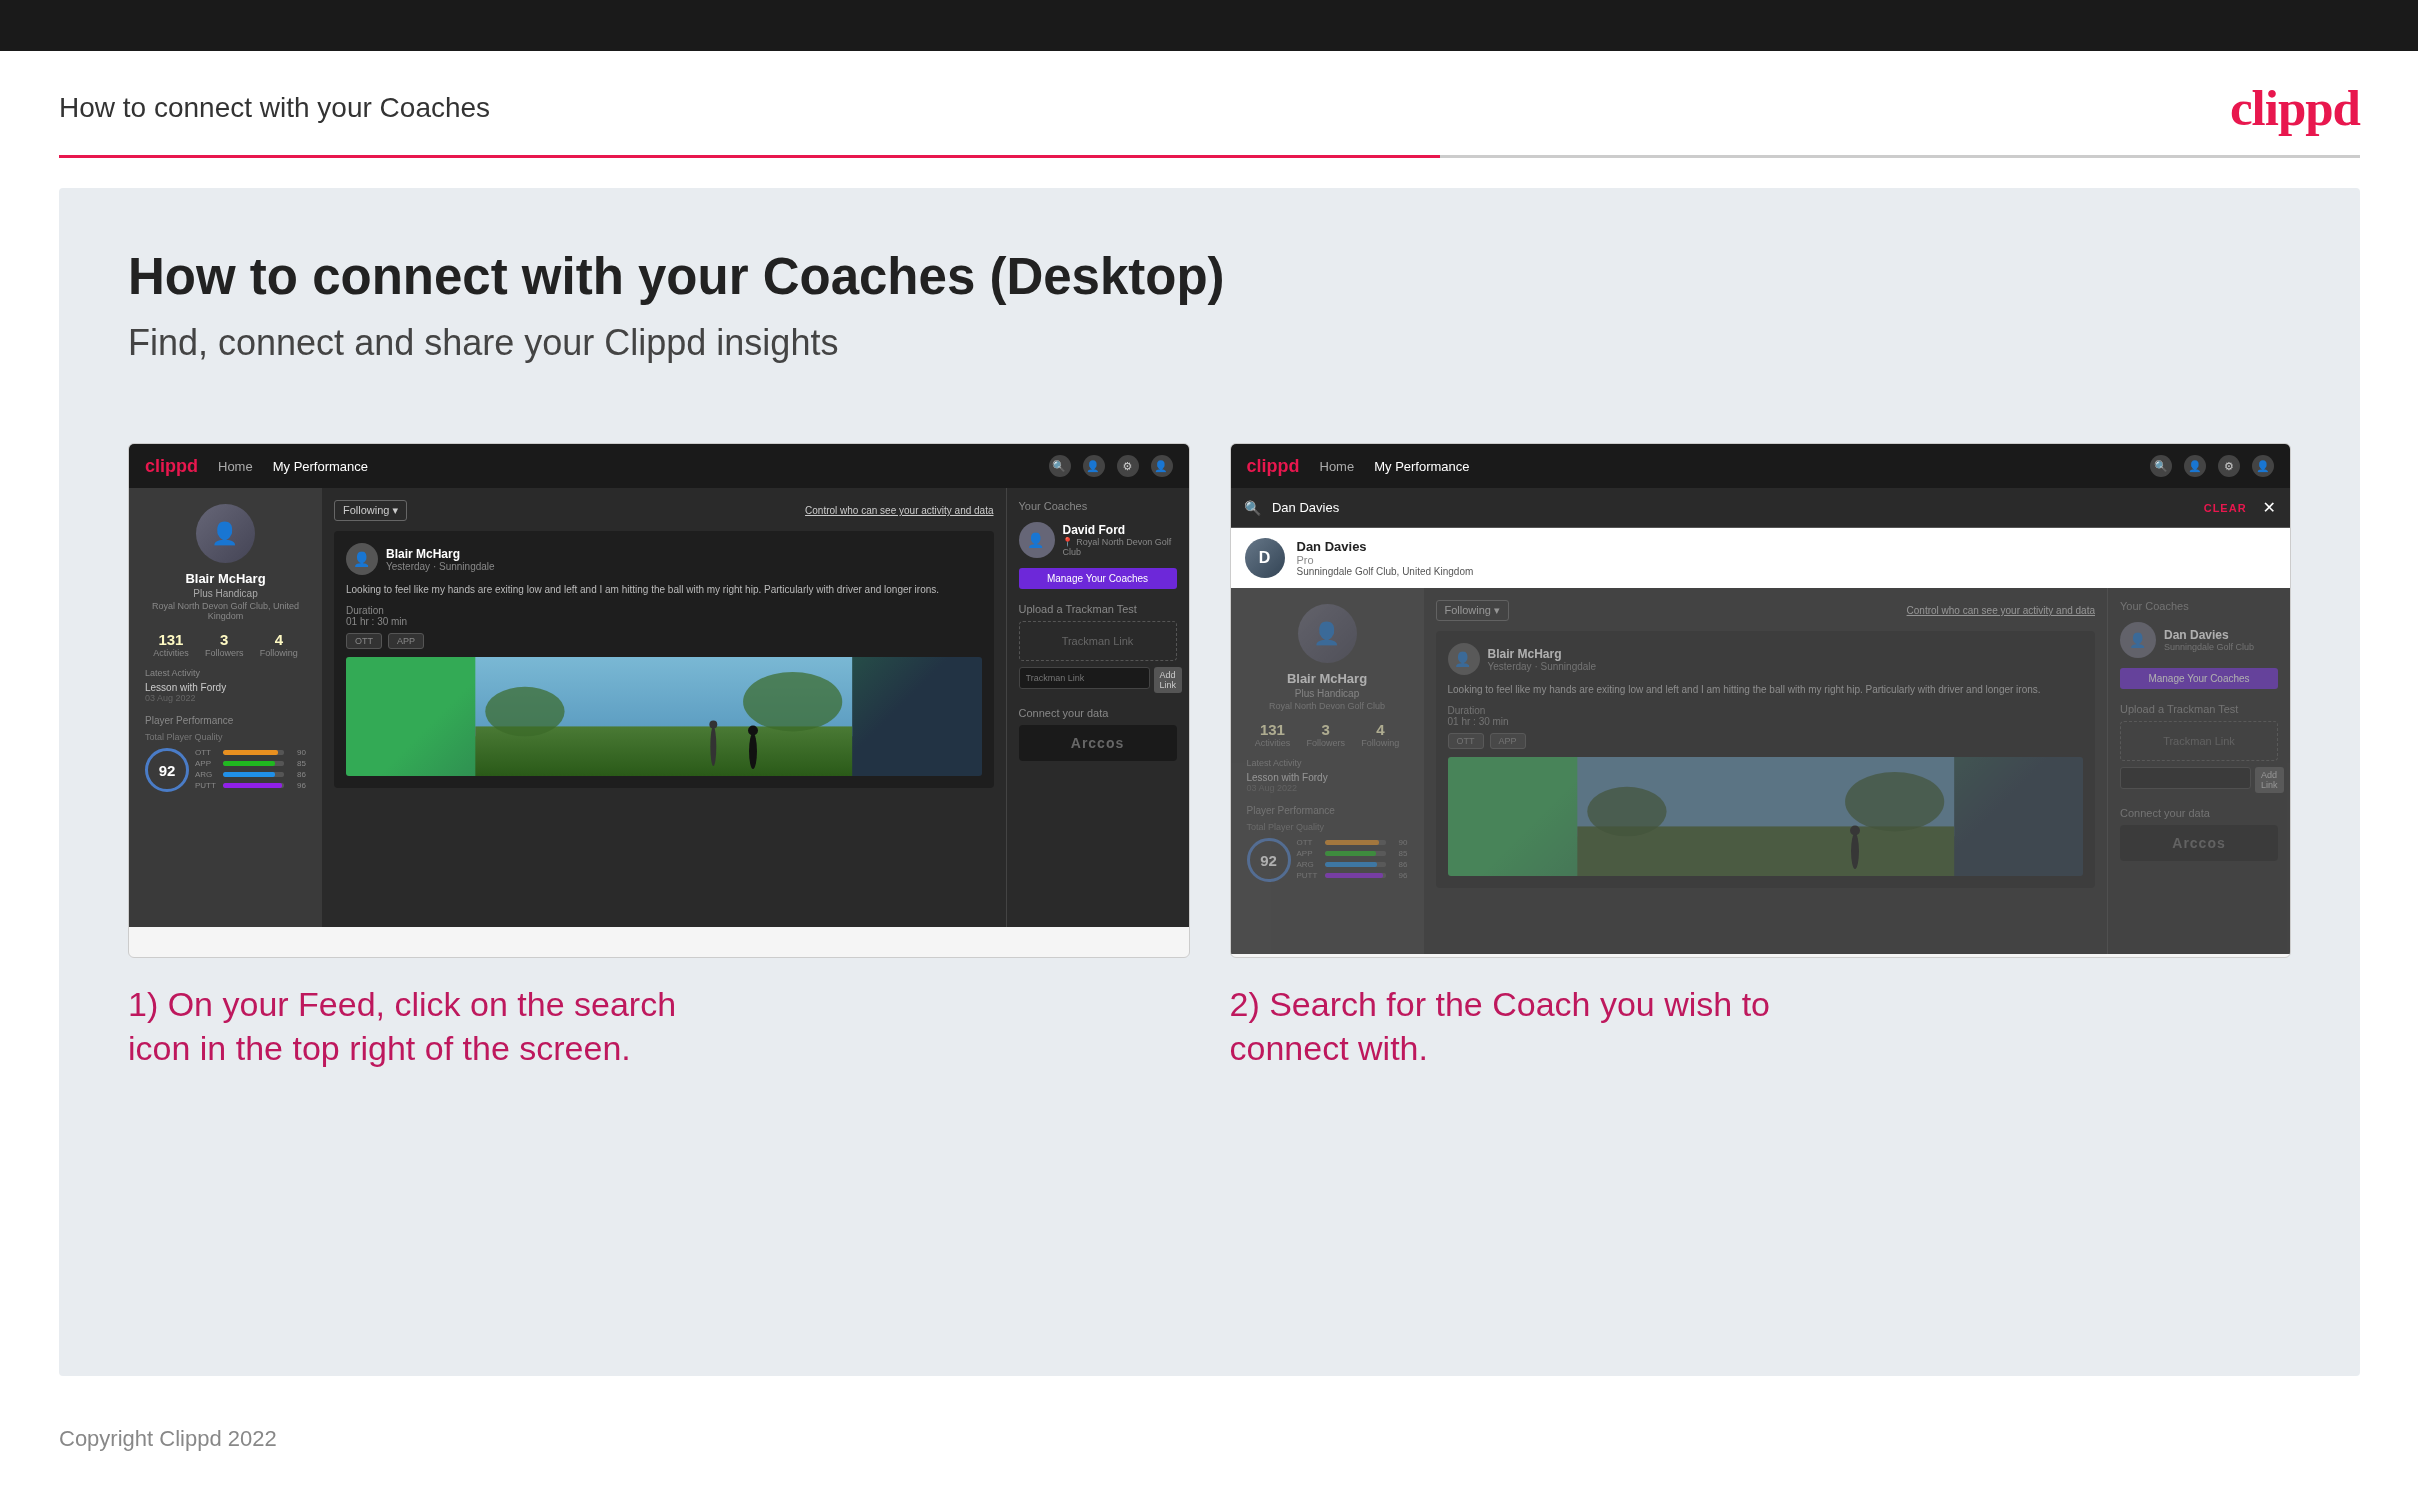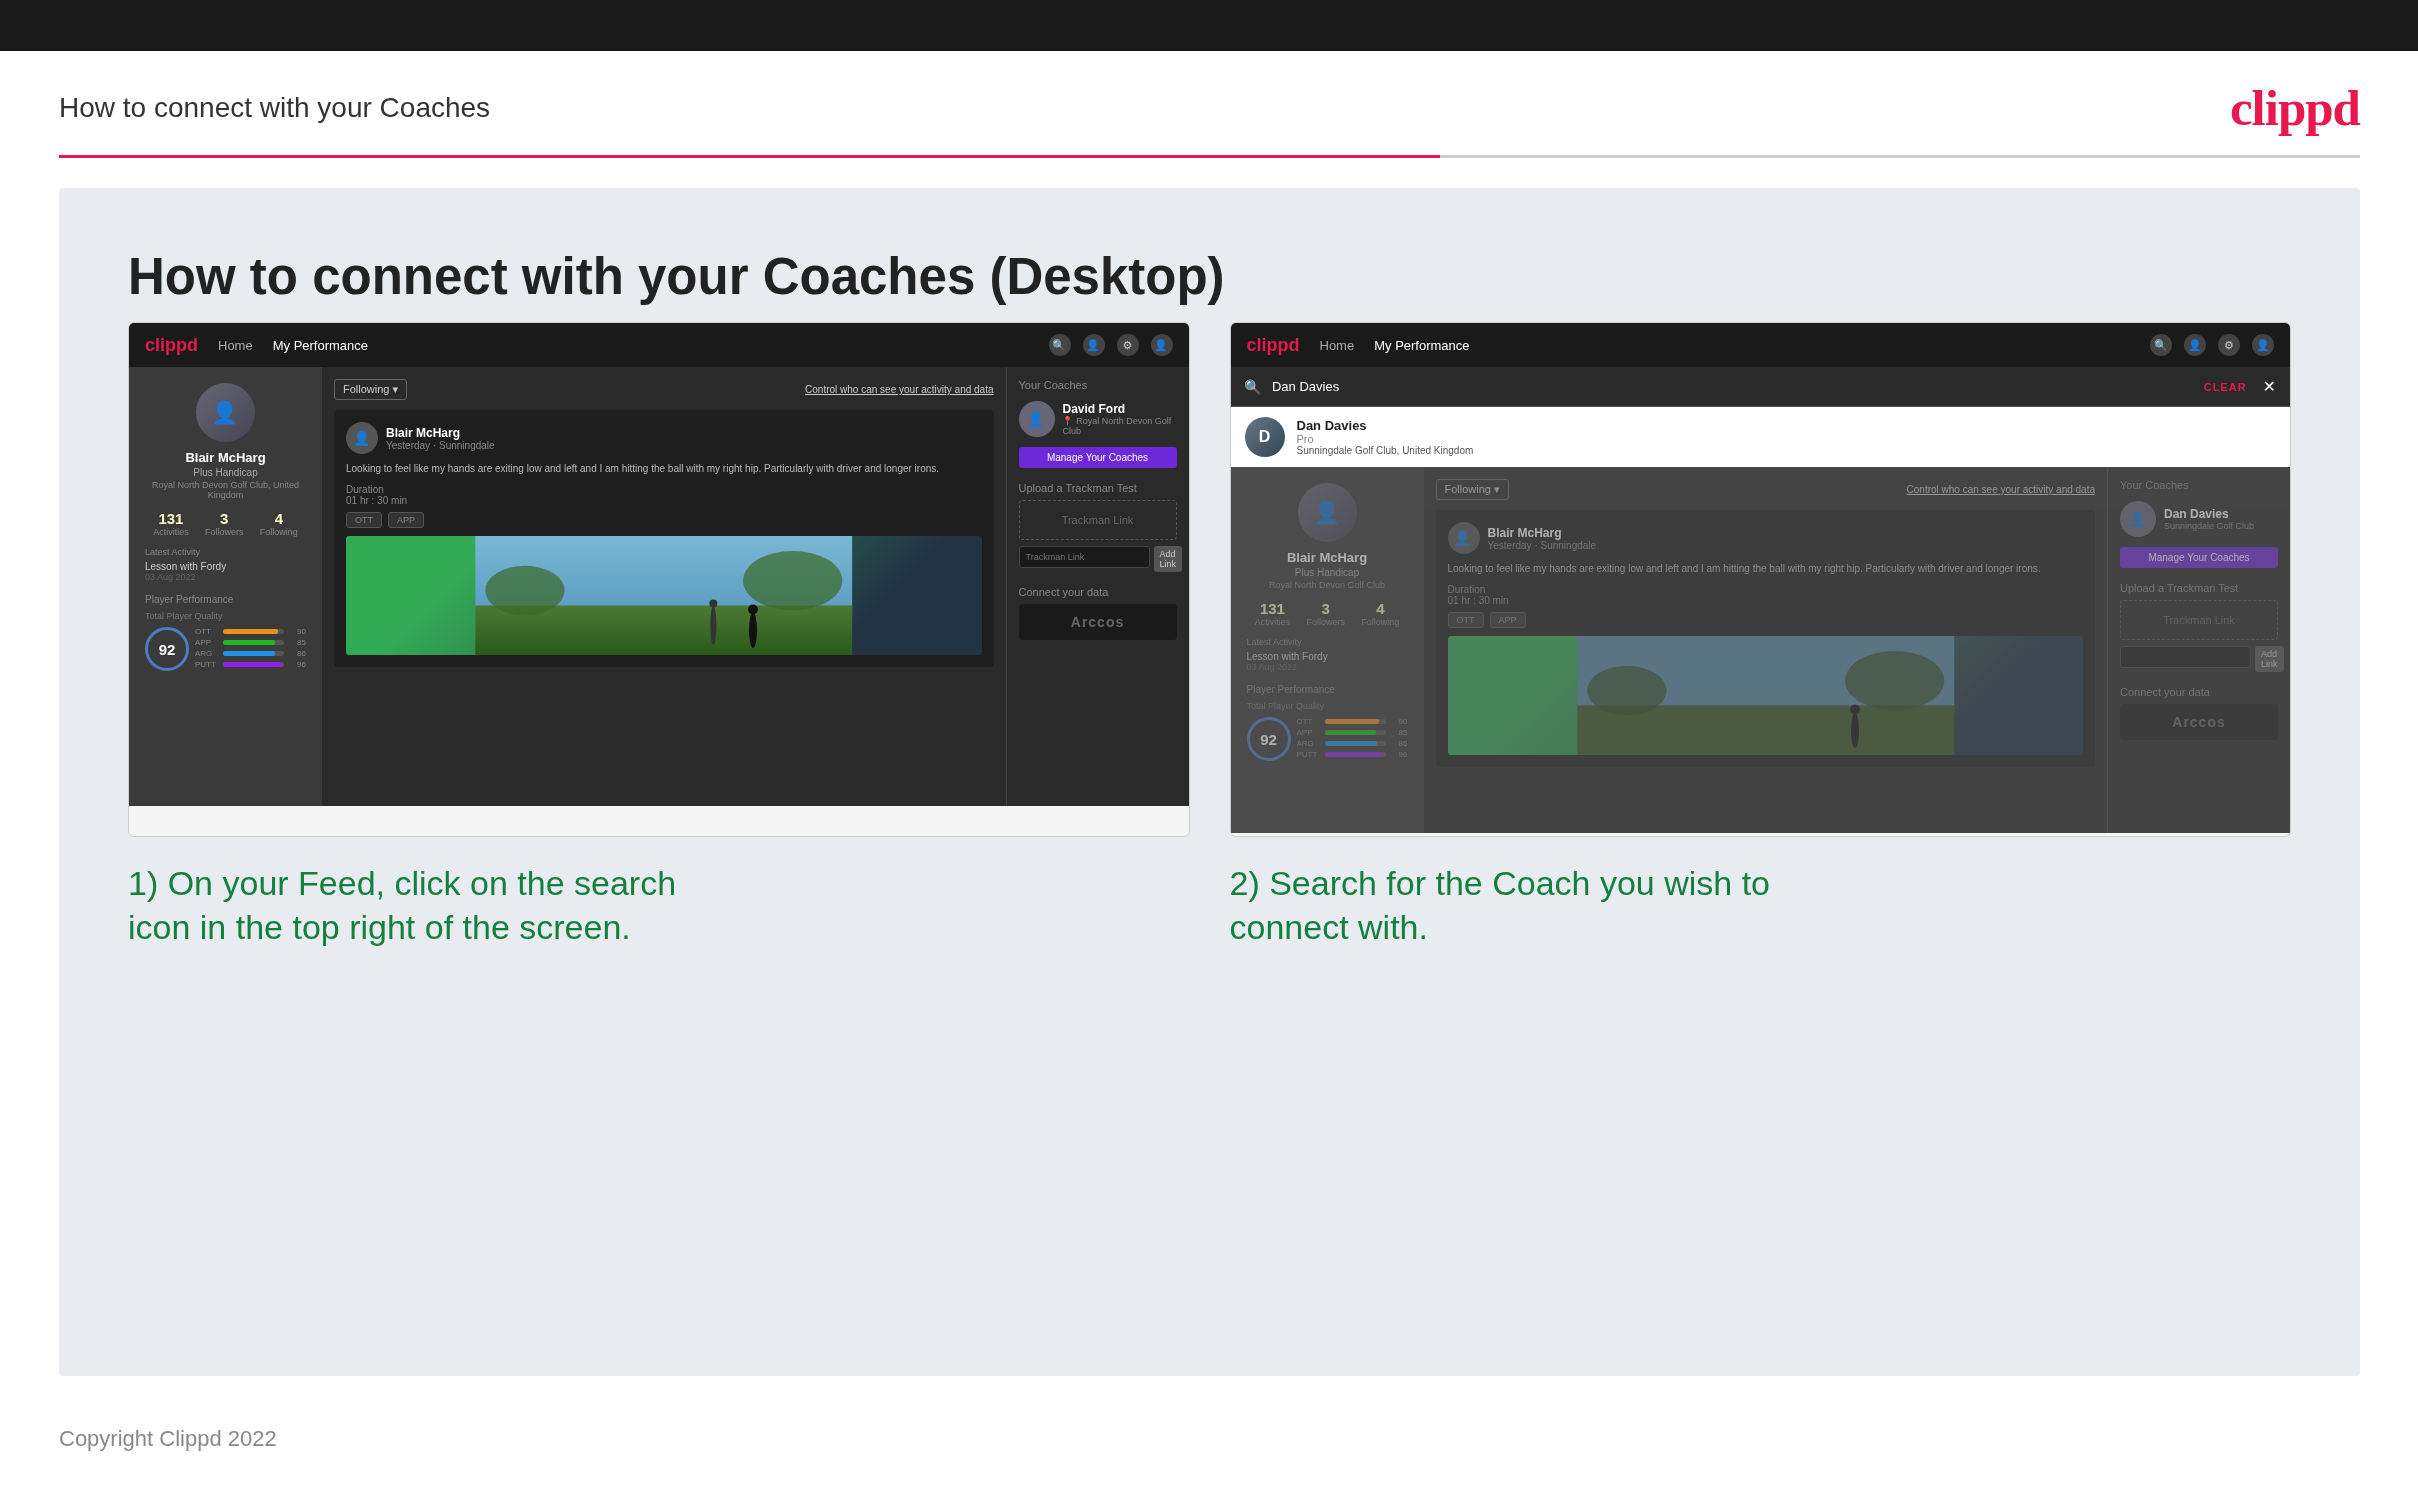--- a/index.html
+++ b/index.html
@@ -478,21 +478,21 @@
       color: #666;
       font-size: 14px;
       font-weight: 700;
       letter-spacing: 1px;
     }
 
     
     .step-label {
       margin-top: 24px;
       font-size: 34px;
-      color: #15803d;
+      color: #be185d;
       font-weight: 400;
       line-height: 1.3;
     }
     .search-bar-container {
       display: flex;
       align-items: center;
       background: #2a2a2a;
       padding: 10px 14px;
       gap: 10px;
       border-bottom: 1px solid #555;
@@ -569,20 +569,21 @@
 <div class="header">
   <span class="header-title">How to connect with your Coaches</span>
   <span class="logo">clippd</span>
 </div>
 
 <div class="header-divider"></div>
 
 <div class="main-content">
 
   <div class="main-heading">How to connect with your Coaches (Desktop)</div>
+  <div class="main-subheading">Find, connect and share your Clippd insights</div>
 
   <div class="screenshots-row">
 
     <div class="screenshot-block">
       <div class="screenshot-frame">
 
         <div class="app-nav">
           <span class="app-nav-logo">clippd</span>
           <span class="app-nav-item">Home</span>
           <span class="app-nav-item active">My Performance</span>

